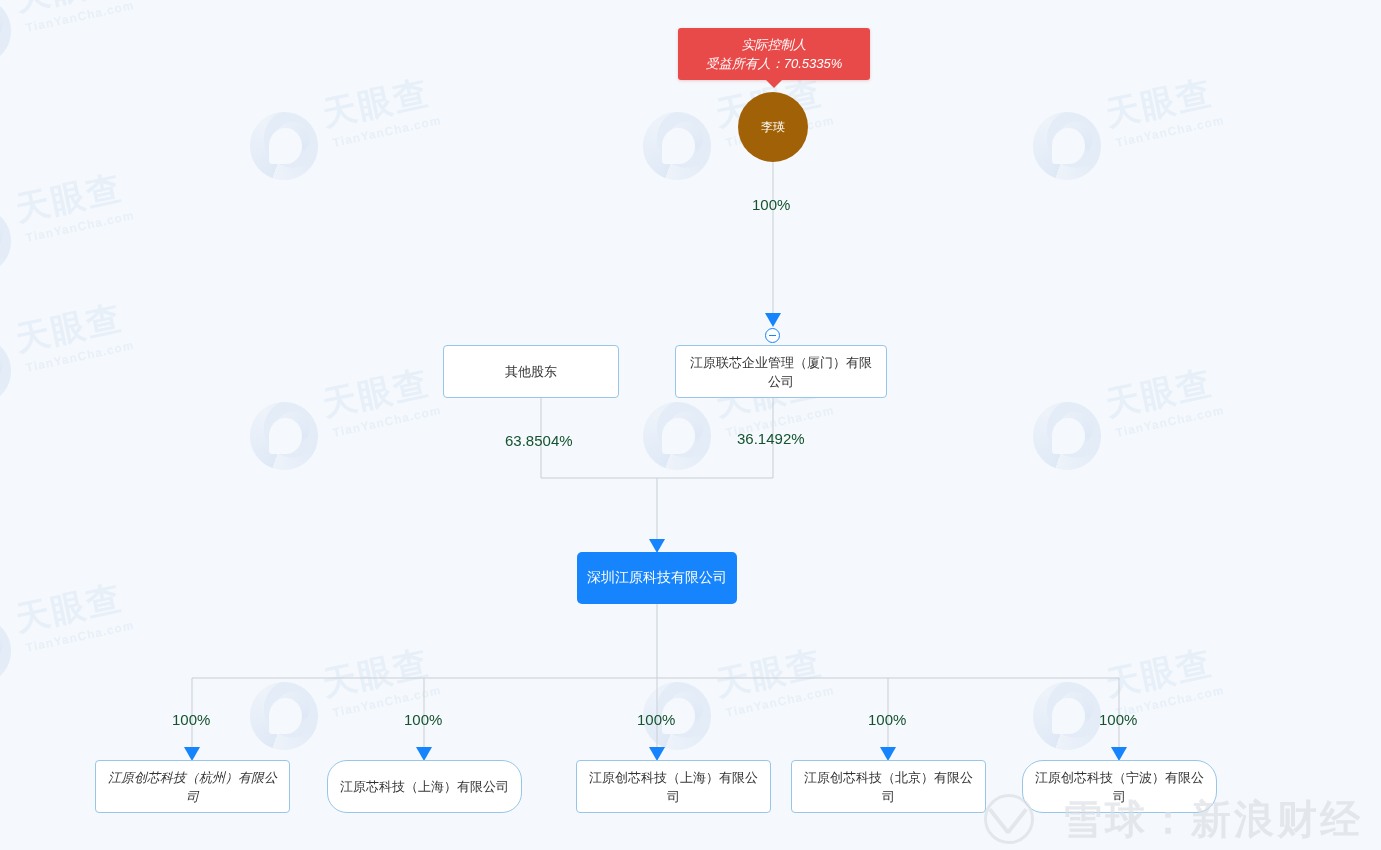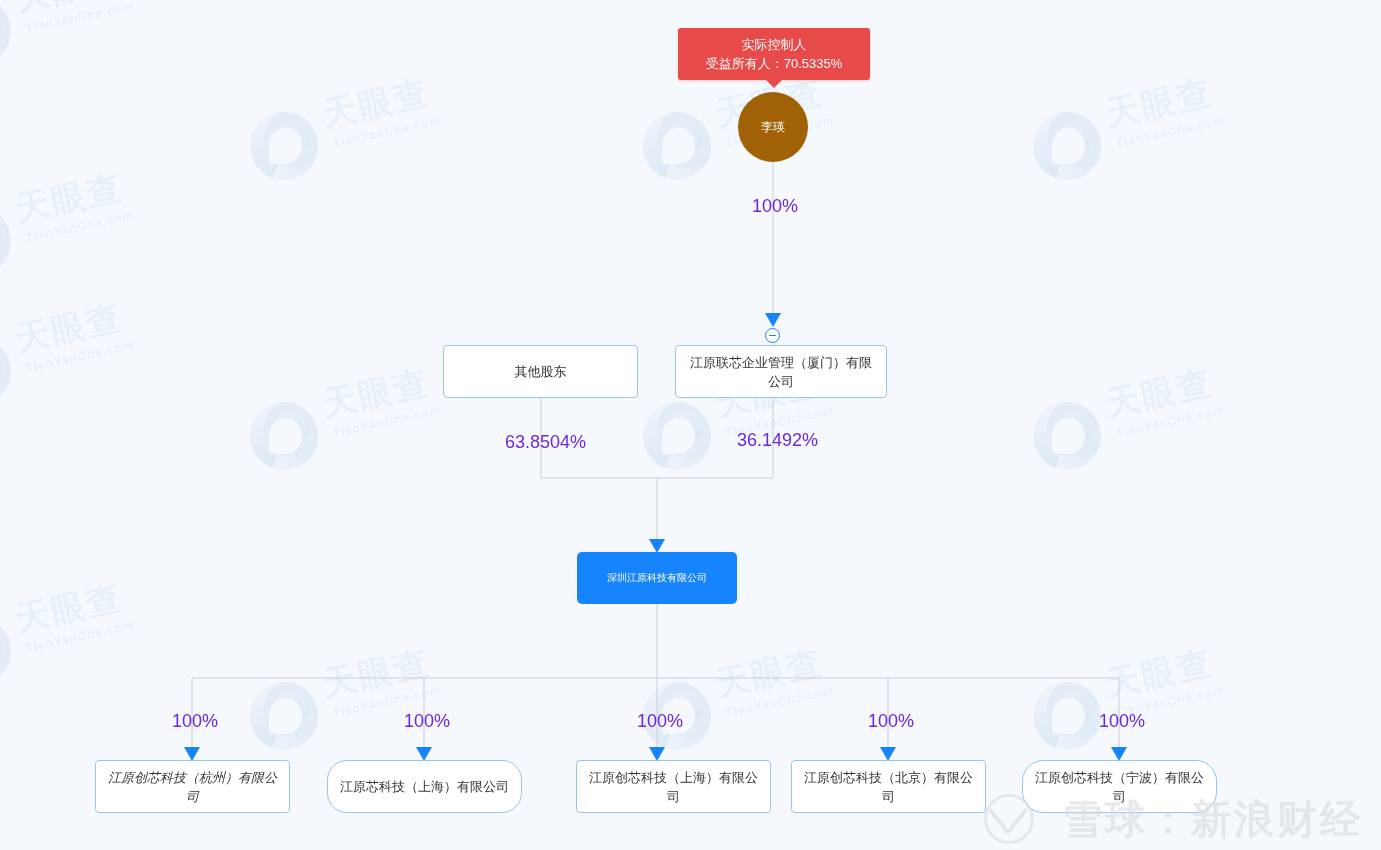--- a/index.html
+++ b/index.html
@@ -100,20 +100,21 @@
     background: #e84a49;
     border-radius: 3px;
     color: #ffffff;
     display: flex;
     flex-direction: column;
     align-items: center;
     justify-content: center;
     font-size: 13px;
     line-height: 19px;
     box-shadow: 0 1px 3px rgba(210,70,70,.25);
+    font-style: italic;
   }
   .banner .tail {
     position: absolute;
     left: 50%;
     bottom: -8px;
     margin-left: -9px;
     width: 0; height: 0;
     border-left: 9px solid transparent;
     border-right: 9px solid transparent;
     border-top: 9px solid #e84a49;
@@ -139,31 +140,31 @@
     border-radius: 4px;
     color: #333333;
     font-size: 13px;
     line-height: 19px;
     display: flex;
     align-items: center;
     justify-content: center;
     text-align: center;
     padding: 0 8px;
   }
-  .box-other   { left: 443px; top: 345px; width: 195px; height: 53px; }
+  .box-other   { left: 443px; top: 345px; width: 176px; height: 53px; }
   .box-holding { left: 675px; top: 345px; width: 212px; height: 53px; }
 
   
   .box-main {
     left: 577px; top: 552px;
     width: 160px; height: 52px;
     background: #1684fc;
     border-radius: 5px;
     color: #ffffff;
-    font-size: 10px;
+    font-size: 14px;
     display: flex;
     align-items: center;
     justify-content: center;
     text-align: center;
   }
 
   
   .sub {
     top: 760px;
     width: 195px;
@@ -179,22 +180,22 @@
     justify-content: center;
     text-align: center;
     padding: 0 6px;
     box-sizing: border-box;
   }
 
   
   .elabel {
     position: absolute;
     z-index: 3;
-    font-size: 18px;
-    color: #6d28d9;
+    font-size: 15px;
+    color: #14532d;
     white-space: nowrap;
   }
 
   
   .toggle {
     position: absolute;
     z-index: 4;
     width: 15px; height: 15px;
     border-radius: 50%;
     border: 1px solid #1684fc;

